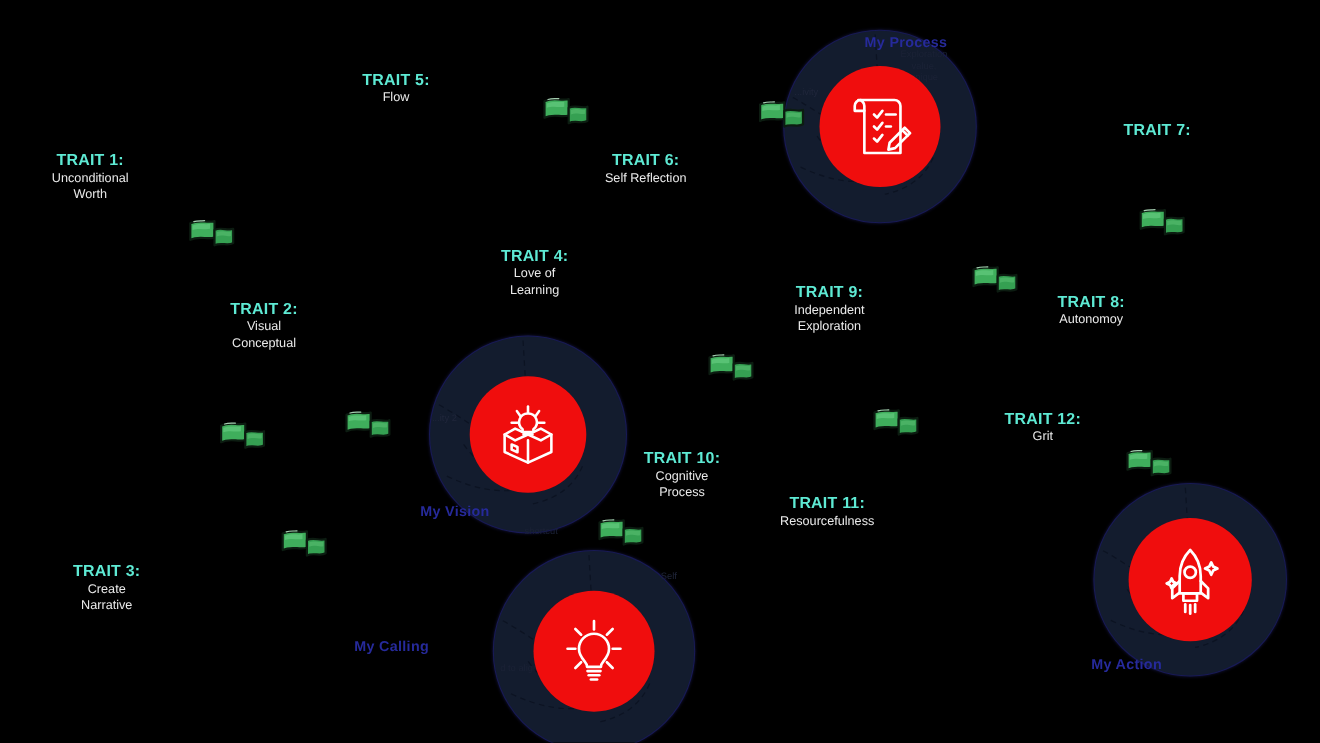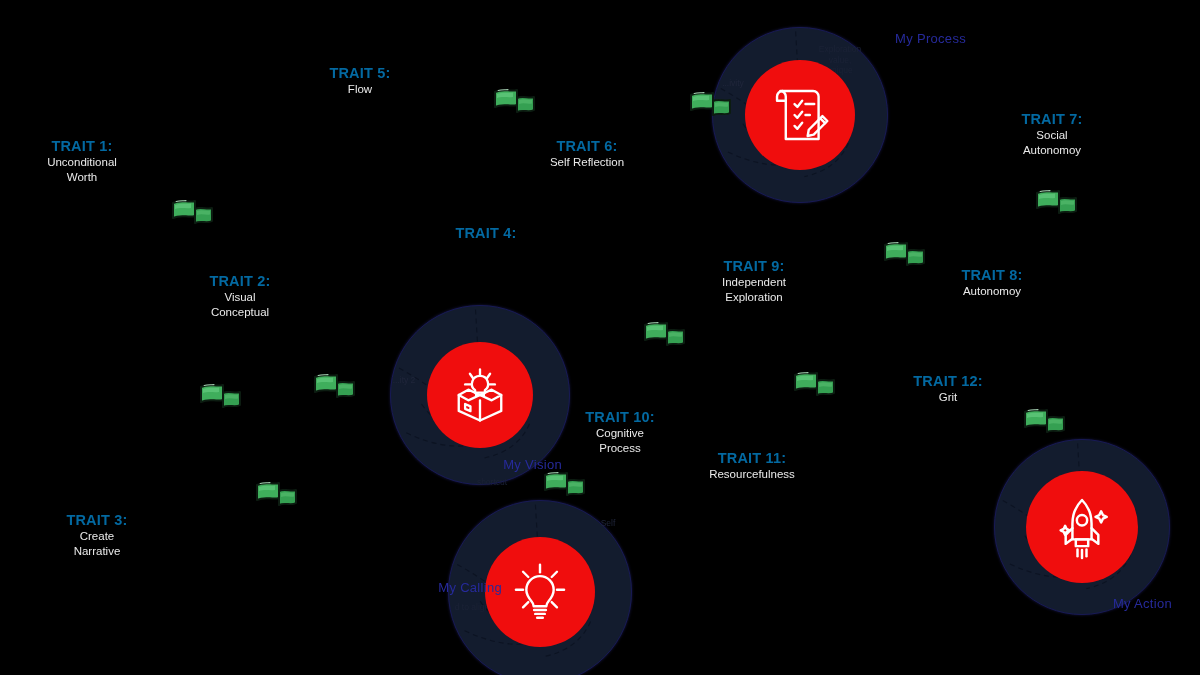--- a/index.html
+++ b/index.html
@@ -8,21 +8,21 @@
     width:1200px; height:675px;
     position:relative; overflow:hidden;
     font-family:"Liberation Sans", sans-serif;
     background:#000000;
   }
   #stage { position:absolute; inset:0; }
 
   
   .trait { position:absolute; text-align:center; white-space:nowrap; }
   .trait-title {
-    font-size:14.5px; font-weight:bold; color:#0369a1;
+    font-size:14.5px; font-weight:bold; color:#5eead4;
     letter-spacing:.2px; line-height:1.1;
   }
   .trait-desc {
     margin-top:0;
     font-size:11.5px; color:#eaeaea; line-height:1.28; font-weight:400;
   }
 
   
   .node { position:absolute; }
   .node-ring {
@@ -31,22 +31,22 @@
     border:1.5px solid #181a55;
     box-shadow:0 0 3px rgba(40,40,120,.55);
   }
   .node-core {
     position:absolute; border-radius:50%;
     background:#f00d0d;
     display:flex; align-items:center; justify-content:center;
   }
   .node-core svg { display:block; }
   .node-label {
-    position:absolute; text-align:right; white-space:nowrap;
-    font-size:13px; font-weight:normal; color:#262a9b;
+    position:absolute; text-align:left; white-space:nowrap;
+    font-size:13px; font-weight:bold; color:#262a9b;
     letter-spacing:.3px;
   }
   .node-sub {
     position:absolute; text-align:center; white-space:nowrap;
     font-size:8.5px; color:#1b2236; line-height:1.25;
   }
   .node-sub.dim2 { color:#20263b; }
 
   
   .arc-svg { position:absolute; left:0; top:0; overflow:visible; pointer-events:none; }
@@ -205,39 +205,39 @@
       </div>
       <div class="trait" style="left: -3px; top: 513px; width: 200px;">
         <div class="trait-title">TRAIT 3:</div>
         <div class="trait-desc">
           <div>Create</div>
           <div>Narrative</div>
         </div>
       </div>
       <div class="trait" style="left: 386px; top: 226px; width: 200px;">
         <div class="trait-title">TRAIT 4:</div>
+        <div class="trait-desc">
+          <div>Love of</div>
+          <div>Learning</div>
+        </div>
       </div>
       <div class="trait" style="left: 260px; top: 66px; width: 200px;">
         <div class="trait-title">TRAIT 5:</div>
         <div class="trait-desc">
           <div>Flow</div>
         </div>
       </div>
       <div class="trait" style="left: 487px; top: 139px; width: 200px;">
         <div class="trait-title">TRAIT 6:</div>
         <div class="trait-desc">
           <div>Self Reflection</div>
         </div>
       </div>
       <div class="trait" style="left: 952px; top: 112px; width: 200px;">
         <div class="trait-title">TRAIT 7:</div>
-        <div class="trait-desc">
-          <div>Social</div>
-          <div>Autonomoy</div>
-        </div>
       </div>
       <div class="trait" style="left: 892px; top: 268px; width: 200px;">
         <div class="trait-title">TRAIT 8:</div>
         <div class="trait-desc">
           <div>Autonomoy</div>
         </div>
       </div>
       <div class="trait" style="left: 654px; top: 259px; width: 200px;">
         <div class="trait-title">TRAIT 9:</div>
         <div class="trait-desc">

